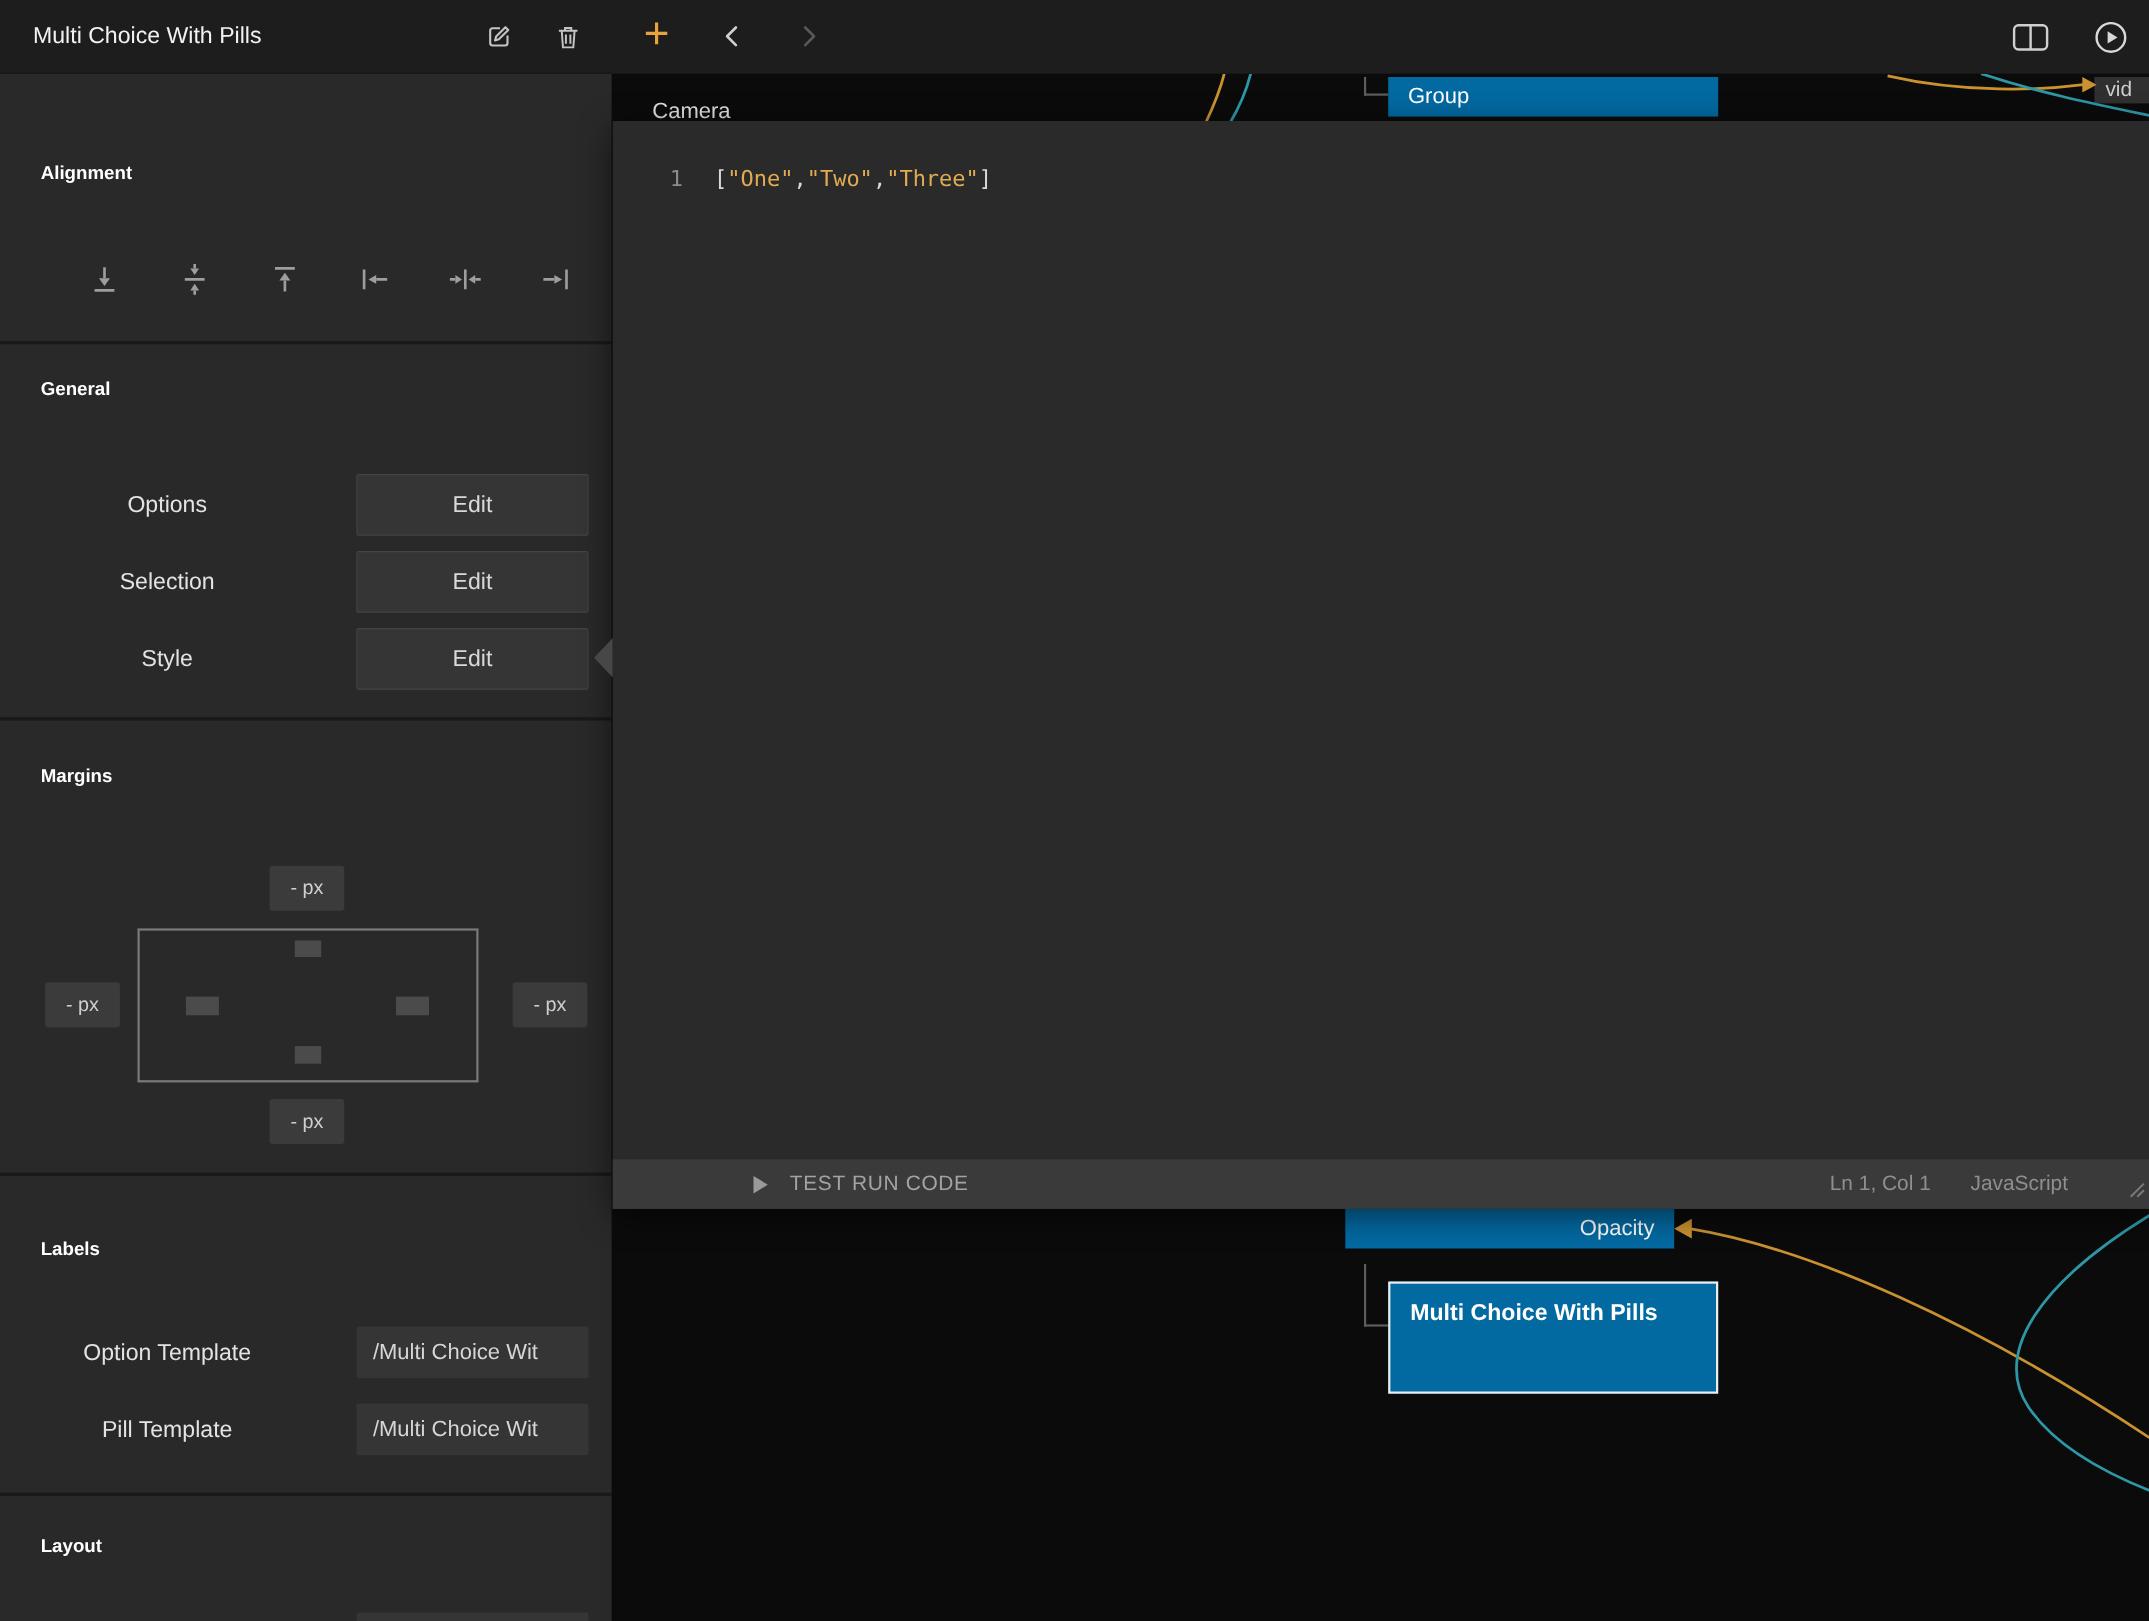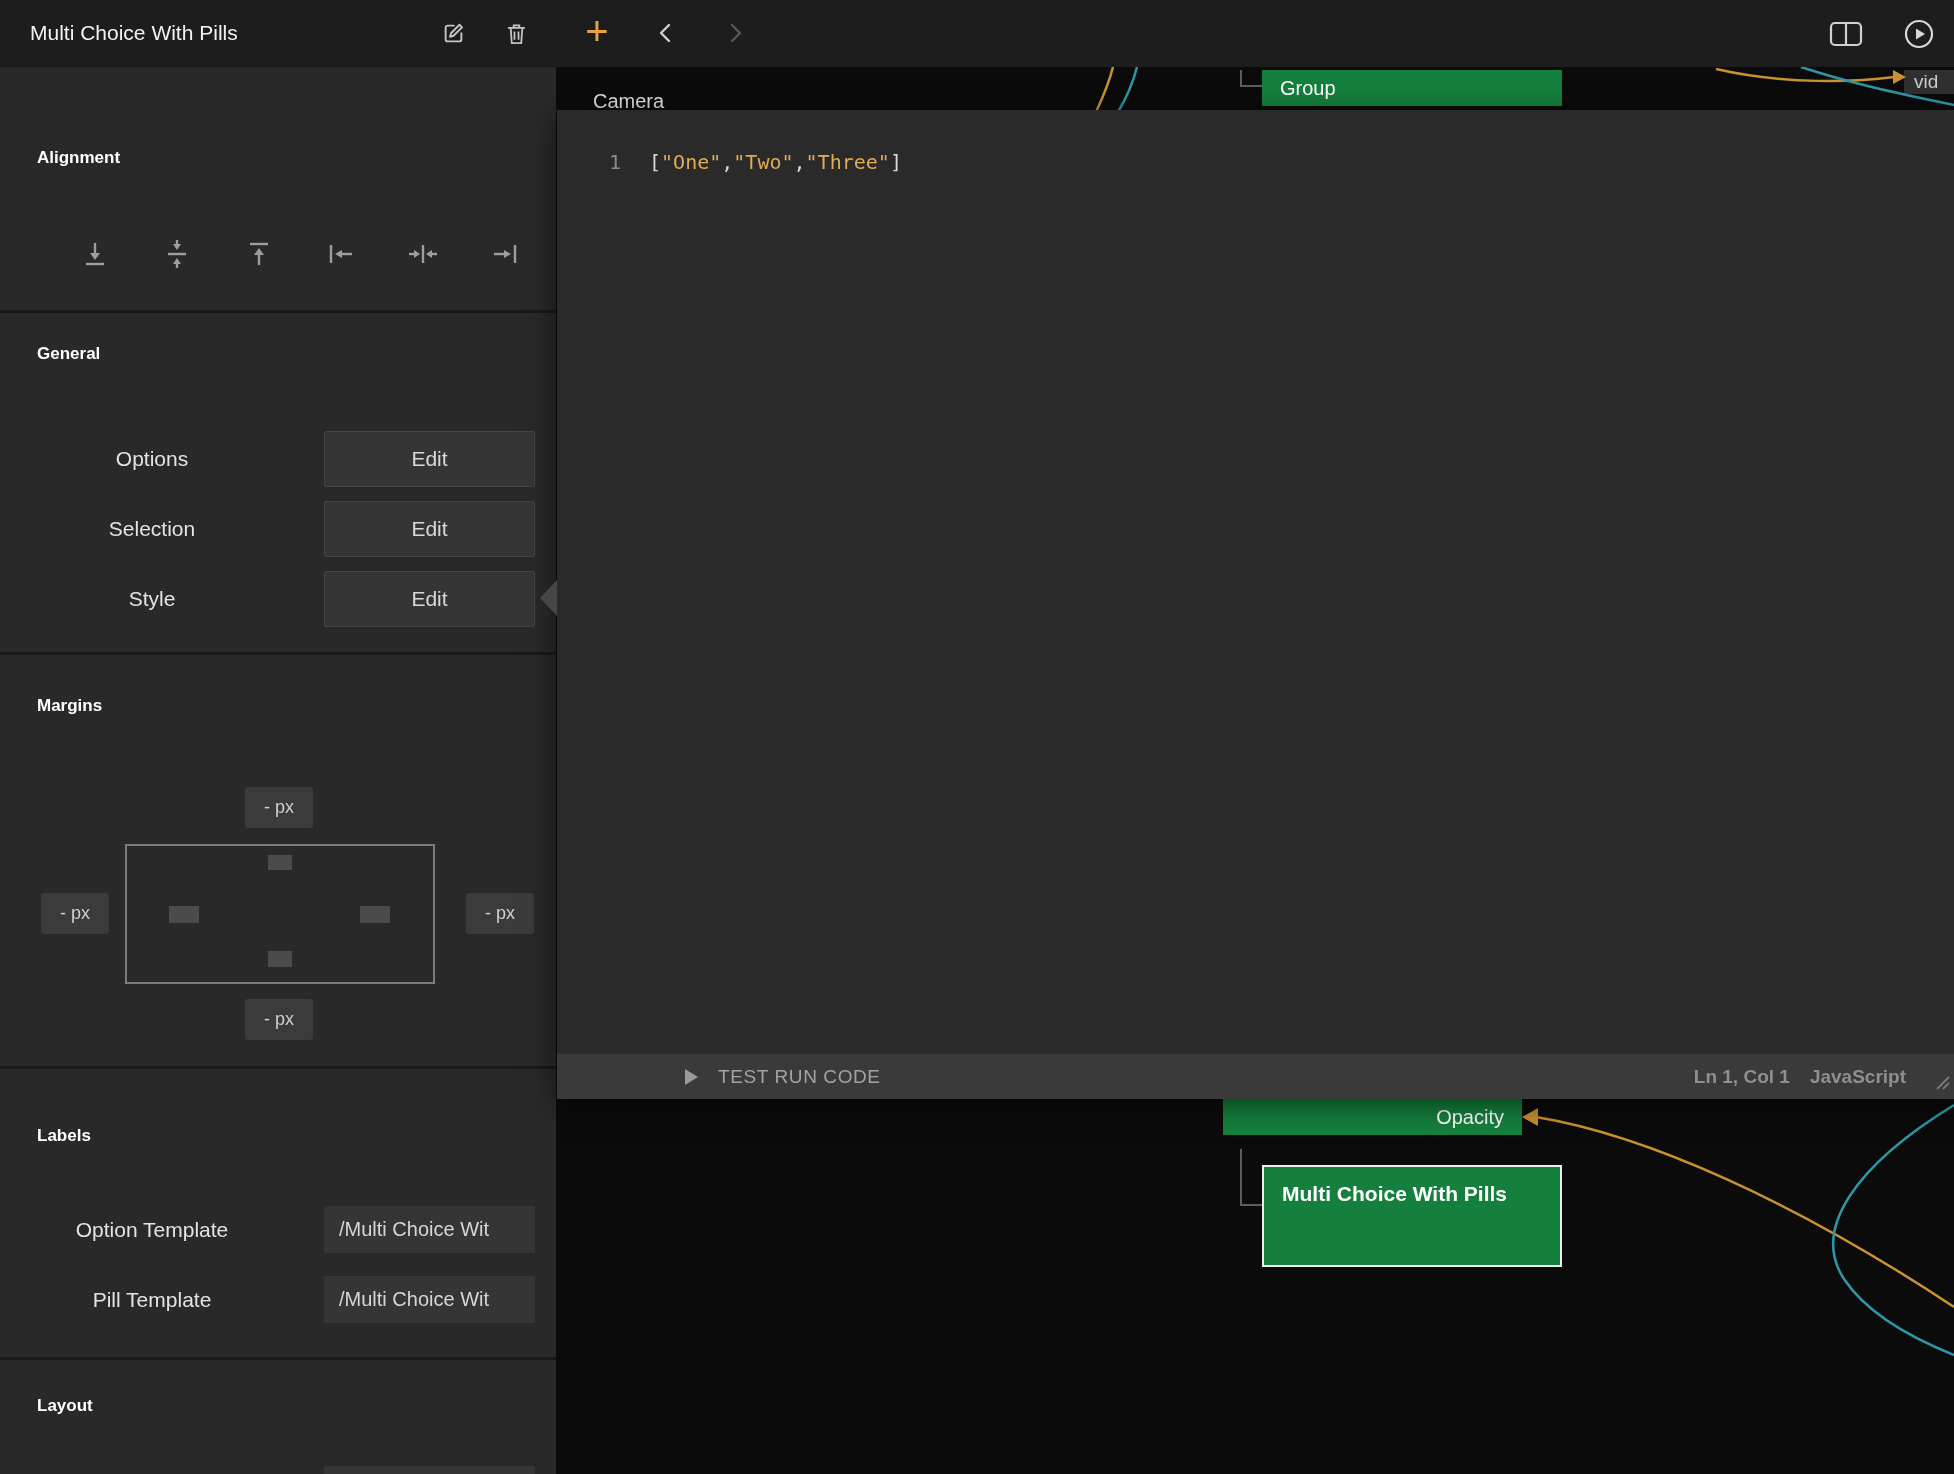--- a/index.html
+++ b/index.html
@@ -44,21 +44,21 @@
   
   .toolbar { position:absolute; left:556px; top:0; width:1398px; height:67px;
              background:#1d1d1d; z-index:4; }
   .tb-add { position:absolute; left:22px; top:0; width:38px; height:67px; line-height:62px;
             text-align:center; font-size:40px; color:#e8a33d; cursor:pointer; }
   .tb-ic { position:absolute; top:19px; cursor:pointer; }
 
   
   .canvas { position:absolute; left:556px; top:67px; width:1398px; height:1407px;
             background:#0b0b0b; overflow:hidden; z-index:1; }
-  .patch { position:absolute; background:#15803d; color:#ffffff; font-size:20px; }
+  .patch { position:absolute; background:#0369a1; color:#ffffff; font-size:20px; }
   .patch-camera { left:37px; top:23px; background:transparent; color:#e0e0e0; font-size:20px; }
   .patch-group { left:706px; top:3px; width:300px; height:36px; line-height:36px; padding-left:18px; }
   .patch-vid { left:1348px; top:3px; width:50px; height:24px; line-height:24px; padding-left:10px;
                background:#303030; color:#cccccc; font-size:19px; }
   .patch-opacity { left:667px; top:1032px; width:299px; height:36px; line-height:36px;
                    text-align:right; padding-right:18px; }
   .patch-selected { left:706px; top:1098px; width:300px; height:102px;
                     border:2px solid #ececec; padding:13px 18px; font-size:21px;
                     font-weight:600; line-height:1.35; }
   .bracket { position:absolute; border-left:2px solid #5d5d5d; border-bottom:2px solid #5d5d5d; }
@@ -74,21 +74,21 @@
                font-family:"DejaVu Sans Mono","Liberation Mono",monospace; font-size:20px; }
   .gutter { width:78px; text-align:right; padding-right:14px; color:#8c8c8c; }
   .code-text { padding-left:14px; }
   .tok-plain { color:#d8d8d8; }
   .tok-string { color:#e0ab52; }
   .editor-footer { position:absolute; left:0; bottom:0; width:100%; height:45px;
                    background:#3a3a3a; display:flex; align-items:center;
                    color:#9f9f9f; font-size:19px; }
   .run-play { margin-left:127px; display:flex; }
   .run-label { margin-left:18px; letter-spacing:0.6px; color:#a3a3a3; cursor:pointer;}
-  .foot-right { margin-left:auto; display:flex; gap:20px; padding-right:48px; color:#8f8f8f;font-weight:bold; }
+  .foot-right { margin-left:auto; display:flex; gap:36px; padding-right:74px; color:#8f8f8f; }
   .grip { position:absolute; right:4px; bottom:4px; }
 </style>
 </head>
 <body>
 
 <div id="app">
 
   <aside class="inspector">
     <header class="insp-header">
       <span class="insp-title">Multi Choice With Pills</span>

